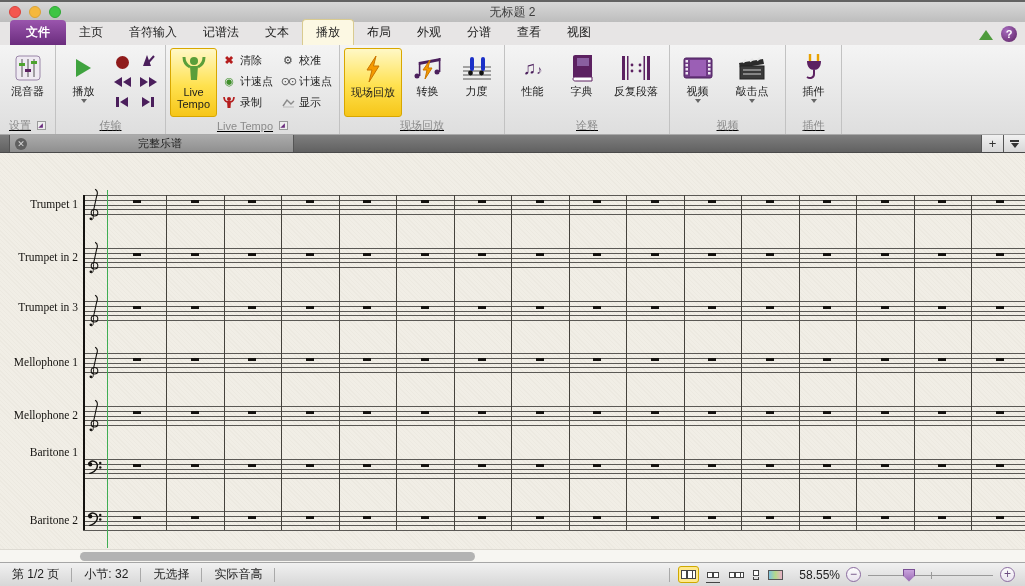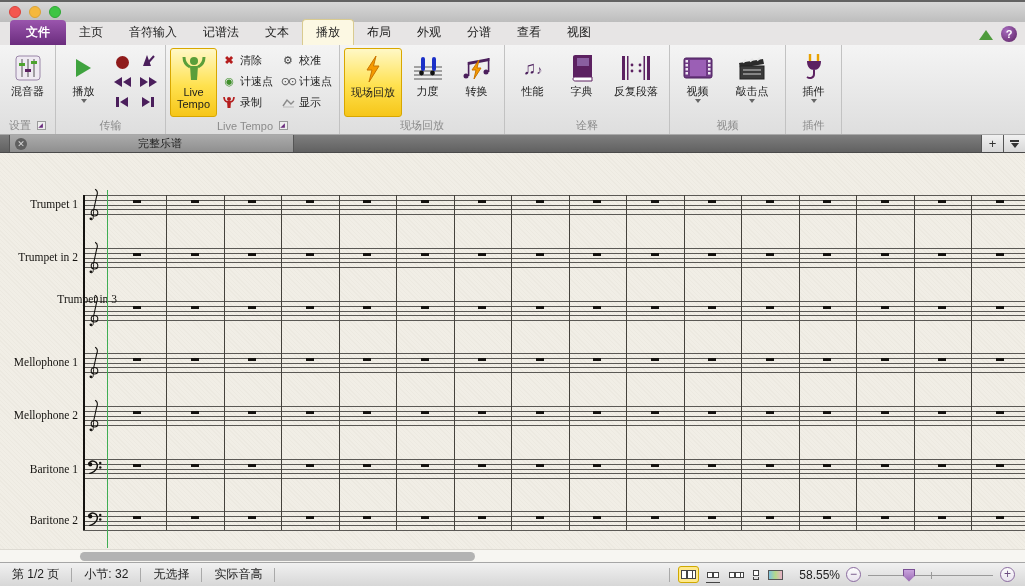--- a/index.html
+++ b/index.html
@@ -28,21 +28,21 @@
   .collapse-btn { width:0; height:0; border-left:7px solid transparent; border-right:7px solid transparent;
     border-bottom:10px solid #4e9b3c; margin:0 8px 5px 12px; }
   .help-btn { width:16px; height:16px; border-radius:50%; background:radial-gradient(circle at 35% 30%,#a86cc0,#5c2161);
     color:#fff; font-size:11px; font-weight:bold; text-align:center; line-height:16px; margin:0 8px 3px 0; }
 
   
   .ribbon { height:90px; background:linear-gradient(#f4f4f4,#dedede); border-bottom:1px solid #a9a9a9;
     display:flex; flex:0 0 auto; }
   .rgroup { border-right:1px solid #c2c2c2; display:flex; flex-direction:column; }
   .rgroup-content { flex:1; display:flex; align-items:stretch; padding:3px 4px 0; gap:2px; }
-  .rgroup-footer { height:17px; display:flex; align-items:center; justify-content:center; gap:6px; }
+  .rgroup-footer { height:17px; display:flex; align-items:center; justify-content:center; gap:6px;text-decoration:underline; }
   .rgroup-label { font-size:11px; color:#8b8b8b; }
   .expand-icon { width:9px; height:9px; border:1px solid #9a9a9a; position:relative; background:#eee; }
   .expand-icon::after { content:"◥"; position:absolute; font-size:6px; color:#6b2d7e; left:1px; top:0px; transform:rotate(90deg); }
 
   .bigbtn { width:47px; display:flex; flex-direction:column; align-items:center; padding-top:3px; border-radius:3px; }
   .bigbtn .icn { height:34px; display:flex; align-items:center; justify-content:center; }
   .bigbtn .lbl { font-size:11px; color:#1c1c1c; text-align:center; line-height:12px; }
   .bigbtn .caret { margin-top:2px; }
   .caret { width:0; height:0; border-left:3px solid transparent; border-right:3px solid transparent; border-top:4px solid #666; }
   .bigbtn.wide { width:58px; }
@@ -120,20 +120,21 @@
 <body>
 
 <div class="window">
 
   <div class="titlebar">
     <div class="lights">
       <div class="light red"></div>
       <div class="light yellow"></div>
       <div class="light green"></div>
     </div>
+    <div class="title">无标题 2</div>
   </div>
 
   <div class="tabrow">
     <div class="tab file">文件</div>
     <div class="tab">主页</div>
     <div class="tab">音符输入</div>
     <div class="tab">记谱法</div>
     <div class="tab">文本</div>
     <div class="tab active">播放</div>
     <div class="tab">布局</div>
@@ -280,49 +281,49 @@
         <div class="bigbtn wide active-yellow">
           <div class="icn">
             <svg width="20" height="28" viewBox="0 0 20 28">
                 <path d="M13 1 L4 15 L9 15 L6 27 L16 11 L10.5 11 Z" fill="#f59a00" stroke="#c87400"></path>
               </svg>
           </div>
           <div class="lbl">现场回放</div>
         </div>
         <div class="bigbtn">
           <div class="icn">
+            <svg width="32" height="28" viewBox="0 0 32 28">
+              <g fill="#4b1f5c">
+                  <circle cx="5" cy="22" r="2.5"></circle>
+                  <rect x="6.8" y="8" width="1.6" height="14"></rect>
+                <circle cx="25" cy="18" r="2.5"></circle>
+                  <rect x="26.8" y="4" width="1.6" height="14"></rect>
+                <path d="M6.8 8 L28.4 4 L28.4 7 L6.8 11 Z"></path>
+                </g>
+              <path d="M18 6 L11 16 L15 16 L13 25 L20 14 L16 14 Z" fill="#f59a00" stroke="#c87400"></path>
+            </svg>
+          </div>
+          <div class="lbl">转换</div>
+        </div>
+        <div class="bigbtn">
+          <div class="icn">
             <svg width="30" height="26" viewBox="0 0 30 26">
               <g stroke="#555">
                   <line x1="1" y1="12" x2="29" y2="12"></line>
                   <line x1="1" y1="16" x2="29" y2="16"></line>
                 <line x1="1" y1="20" x2="29" y2="20"></line>
                   <line x1="1" y1="24" x2="29" y2="24"></line>
                 </g>
               <rect x="8" y="2" width="4" height="14" rx="2" fill="#1b30c8"></rect>
               <rect x="19" y="2" width="4" height="14" rx="2" fill="#1b30c8"></rect>
               <circle cx="8.5" cy="18" r="2.4" fill="#111"></circle>
                 <circle cx="19.5" cy="18" r="2.4" fill="#111"></circle>
             </svg>
           </div>
           <div class="lbl">力度</div>
-        </div>
-        <div class="bigbtn">
-          <div class="icn">
-            <svg width="32" height="28" viewBox="0 0 32 28">
-              <g fill="#4b1f5c">
-                  <circle cx="5" cy="22" r="2.5"></circle>
-                  <rect x="6.8" y="8" width="1.6" height="14"></rect>
-                <circle cx="25" cy="18" r="2.5"></circle>
-                  <rect x="26.8" y="4" width="1.6" height="14"></rect>
-                <path d="M6.8 8 L28.4 4 L28.4 7 L6.8 11 Z"></path>
-                </g>
-              <path d="M18 6 L11 16 L15 16 L13 25 L20 14 L16 14 Z" fill="#f59a00" stroke="#c87400"></path>
-            </svg>
-          </div>
-          <div class="lbl">转换</div>
         </div>
       </div>
       <div class="rgroup-footer">
         <span class="rgroup-label">现场回放</span>
       </div>
     </div>
 
     <div class="rgroup">
       <div class="rgroup-content">
         <div class="bigbtn">
@@ -509,21 +510,21 @@
         <div class="wrest" style="left: 880.75px; top: 100px;"></div>
         <div class="wrest" style="left: 938.25px; top: 100px;"></div>
         <div class="wrest" style="left: 995.75px; top: 100px;"></div>
         <div class="staff" style="top: 148px;">
           <div class="sline" style="top: 0px;"></div>
           <div class="sline" style="top: 5px;"></div>
           <div class="sline" style="top: 10px;"></div>
           <div class="sline" style="top: 14px;"></div>
           <div class="sline" style="top: 19px;"></div>
         </div>
-        <div class="inst-label" style="top: 140px; margin-left: 39px;">Trumpet in 3</div>
+        <div class="inst-label" style="top: 148px;">Trumpet in 3</div>
         <div class="clef" style="left: 87px; top: 141px;"><svg width="15" height="33" viewBox="0 0 18 54">
             <path d="M10 2 C13.5 4 14.5 8.5 12.6 13 L7.6 36" fill="none" stroke="#14120f" stroke-width="1.8"></path>
             <circle cx="9" cy="40.5" r="5.4" fill="none" stroke="#14120f" stroke-width="1.8"></circle>
             <path d="M7.6 36 C7.2 44 7.2 47 6.8 49.5 C6.3 52.4 2.6 52.8 1.6 50.6" fill="none" stroke="#14120f" stroke-width="1.5"></path>
             <circle cx="3" cy="50.2" r="2.1" fill="#14120f"></circle>
           </svg></div>
         <div class="wrest" style="left: 132.5px; top: 153px;"></div>
         <div class="wrest" style="left: 190.75px; top: 153px;"></div>
         <div class="wrest" style="left: 248.25px; top: 153px;"></div>
         <div class="wrest" style="left: 305.75px; top: 153px;"></div>
@@ -599,21 +600,21 @@
         <div class="wrest" style="left: 880.75px; top: 258px;"></div>
         <div class="wrest" style="left: 938.25px; top: 258px;"></div>
         <div class="wrest" style="left: 995.75px; top: 258px;"></div>
         <div class="staff" style="top: 306px;">
           <div class="sline" style="top: 0px;"></div>
           <div class="sline" style="top: 5px;"></div>
           <div class="sline" style="top: 10px;"></div>
           <div class="sline" style="top: 14px;"></div>
           <div class="sline" style="top: 19px;"></div>
         </div>
-        <div class="inst-label" style="top: 310px;">Baritone 1</div>
+        <div class="inst-label" style="top: 293px;">Baritone 1</div>
         <div class="clef" style="left: 87px; top: 307px;"><svg width="16" height="14" viewBox="0 0 18 16">
             <circle cx="3.6" cy="5" r="2.3" fill="#14120f"></circle>
             <path d="M1.5 5 C2 2 5.2 0.6 8.2 1.6 C11.8 2.8 12.6 6.6 10.6 10.2 C9 13 5.8 14.8 2.4 15.6" fill="none" stroke="#14120f" stroke-width="1.7"></path>
             <circle cx="15" cy="3.5" r="1.4" fill="#14120f"></circle>
             <circle cx="15" cy="8.5" r="1.4" fill="#14120f"></circle>
           </svg></div>
         <div class="wrest" style="left: 132.5px; top: 311px;"></div>
         <div class="wrest" style="left: 190.75px; top: 311px;"></div>
         <div class="wrest" style="left: 248.25px; top: 311px;"></div>
         <div class="wrest" style="left: 305.75px; top: 311px;"></div>

